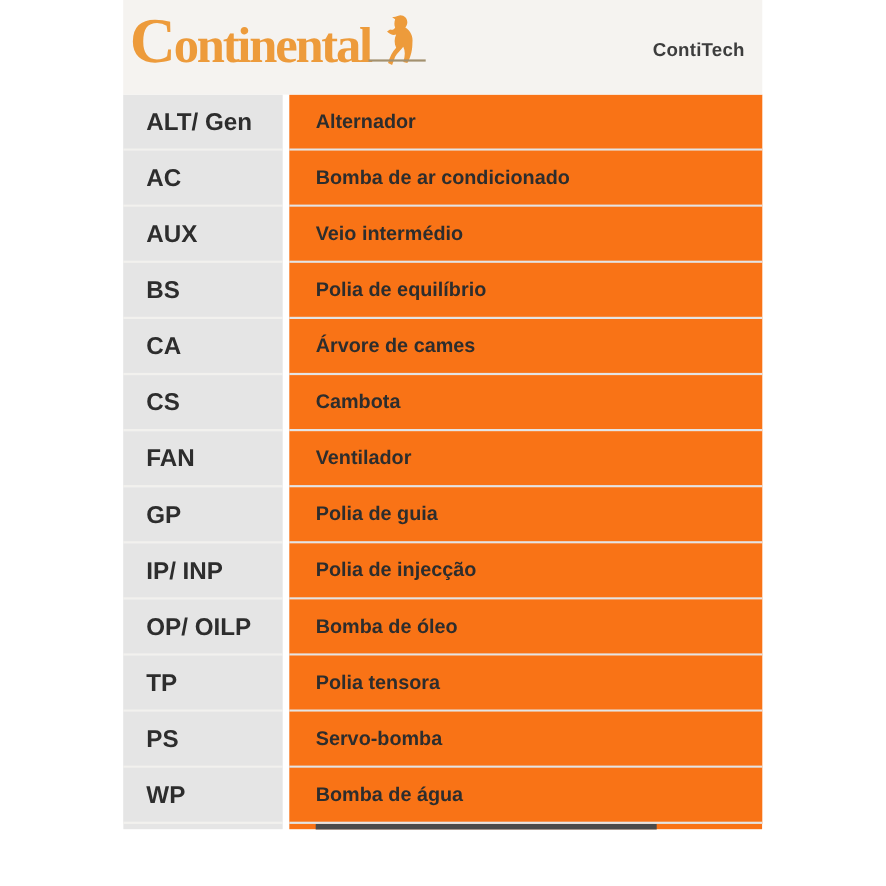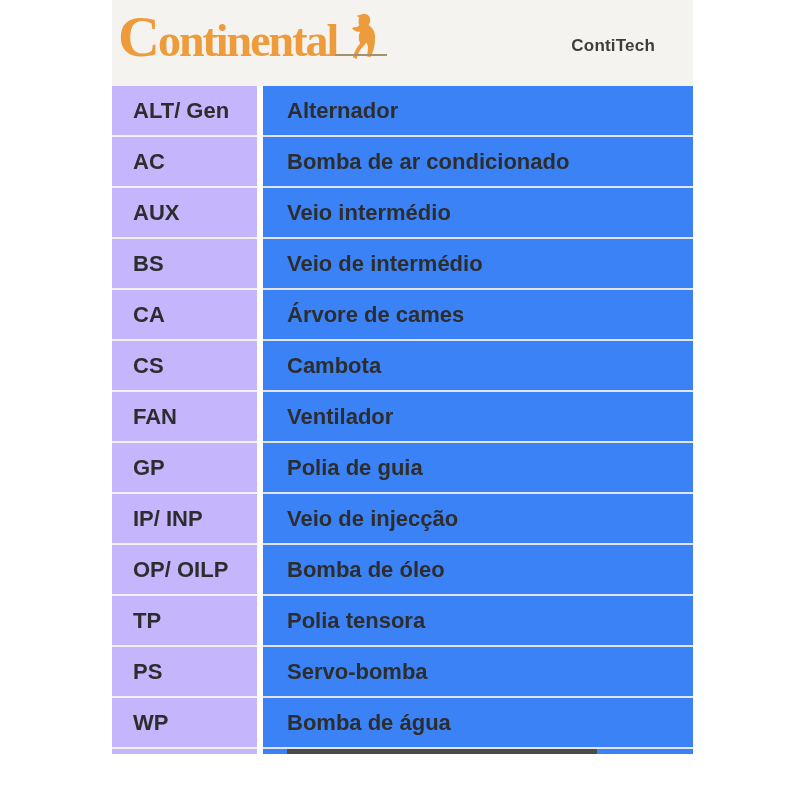--- a/index.html
+++ b/index.html
@@ -48,50 +48,50 @@
     left: 2px; top: 4px;
   }
   .horse-underline {
     position: absolute;
     left: -4px; bottom: 10px;
     width: 52px; height: 2px;
     background: #a3916f;
   }
   .subbrand {
     position: absolute;
-    right: 38px; top: 36px;
+    right: 16px; top: 36px;
     font-weight: bold;
     font-size: 17px;
     letter-spacing: 0.2px;
     color: #3d3d3d;
     margin-left: 16px;
   }
   
   .legend { background: transparent; }
   .lrow { display: flex; height: 51px; }
   .abbr {
     width: 145px;
     box-sizing: border-box;
-    background: #c4b5fd;
+    background: #e5e5e5;
     border-bottom: 2px solid #f2f1ee;
     margin-right: 6px;
     padding-left: 21px;
     display: flex; align-items: center;
     font-weight: bold; font-size: 22px;
     color: #2d2d2d;
     white-space: nowrap;
   }
   .desc {
     flex: 1;
     box-sizing: border-box;
-    background: #3b82f6;
+    background: #f97316;
     border-bottom: 2px solid #e4e4e4;
     padding-left: 24px;
     display: flex; align-items: center;
-    font-weight: bold; font-size: 22px;
+    font-weight: bold; font-size: 18px;
     color: #2d2d2d;
     white-space: nowrap;
   }
   
   .lrow.partial { height: 5px; overflow: hidden; }
   .lrow.partial .abbr, .lrow.partial .desc { border-bottom: none; }
   .cut-text-sliver {
     margin-top: 3px;
     width: 310px; height: 10px;
     background: #4a4a4a;
@@ -128,41 +128,41 @@
     <div class="lrow">
       <div class="abbr">AC</div>
       <div class="desc">Bomba de ar condicionado</div>
     </div>
     <div class="lrow">
       <div class="abbr">AUX</div>
       <div class="desc">Veio intermédio</div>
     </div>
     <div class="lrow">
       <div class="abbr">BS</div>
-      <div class="desc">Veio de intermédio</div>
+      <div class="desc">Polia de equilíbrio</div>
     </div>
     <div class="lrow">
       <div class="abbr">CA</div>
       <div class="desc">Árvore de cames</div>
     </div>
     <div class="lrow">
       <div class="abbr">CS</div>
       <div class="desc">Cambota</div>
     </div>
     <div class="lrow">
       <div class="abbr">FAN</div>
       <div class="desc">Ventilador</div>
     </div>
     <div class="lrow">
       <div class="abbr">GP</div>
       <div class="desc">Polia de guia</div>
     </div>
     <div class="lrow">
       <div class="abbr">IP/ INP</div>
-      <div class="desc">Veio de injecção</div>
+      <div class="desc">Polia de injecção</div>
     </div>
     <div class="lrow">
       <div class="abbr">OP/ OILP</div>
       <div class="desc">Bomba de óleo</div>
     </div>
     <div class="lrow">
       <div class="abbr">TP</div>
       <div class="desc">Polia tensora</div>
     </div>
     <div class="lrow">

